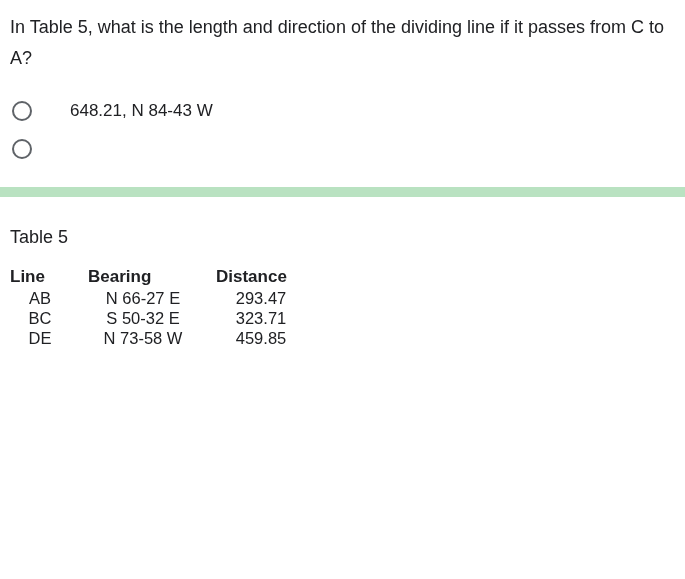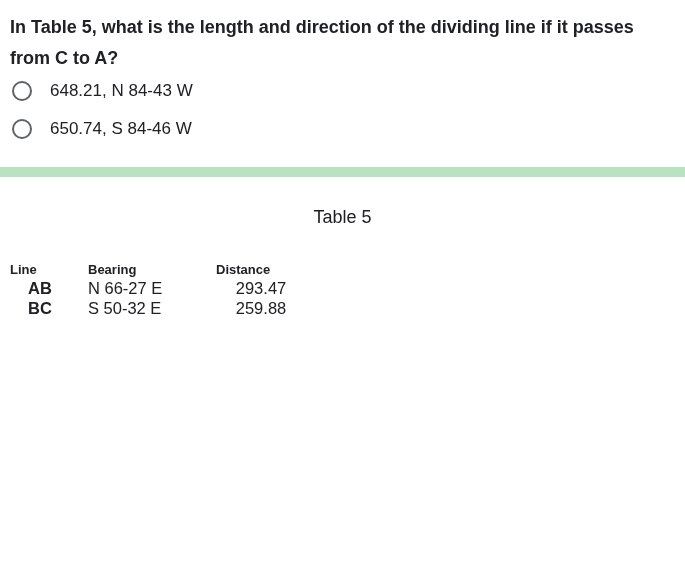--- a/index.html
+++ b/index.html
@@ -6,85 +6,83 @@
     margin: 0;
     padding: 12px 10px;
     font-family: Arial, Helvetica, sans-serif;
     font-size: 18px;
     color: #202124;
     background: #fff;
     width: 665px;
   }
   .question-text {
     line-height: 1.7;
-    margin-bottom: 8px;
-    font-weight: bold;
+    margin-bottom: 28px;
   }
   .options {
     margin-bottom: 28px;
   }
   .option {
     display: flex;
     align-items: center;
     margin: 0 0 18px 2px;
   }
   .radio {
     width: 20px;
     height: 20px;
     border: 2px solid #5f6368;
     border-radius: 50%;
     margin-right: 18px;
     flex-shrink: 0;
     box-sizing: border-box;
   }
   .option-label {
     font-size: 17px;
+    margin-left: 20px;
   }
   .divider {
     height: 10px;
     background: #b9e2c1;
     margin: 28px -10px 30px -10px;
   }
   .table-title {
     font-size: 18px;
-    margin-bottom: 34px;
-    text-align: center;
+    margin-bottom: 19px;
   }
   .data-table {
     border-collapse: collapse;
     font-family: "Arial Narrow", Arial, sans-serif;
   }
   .data-table th {
     font-weight: bold;
     text-align: left;
     padding: 0 18px 2px 0;
-    font-size: 13px;
+    font-size: 17px;
   }
   .data-table td {
     padding: 0 18px 1px 0;
     font-size: 16.5px;
     white-space: nowrap;
   }
-  .col-line { width: 60px; text-align: center; font-weight: bold; }
-  .col-bearing { width: 110px; }
+  .col-line { width: 60px; text-align: center; }
+  .col-bearing { width: 110px; text-align: center; }
   .col-distance { width: 90px; text-align: center; }
 </style>
 </head>
 <body>
 
 <div class="question-text">In Table 5, what is the length and direction of the dividing line if it passes from C to A?</div>
 
 <div class="options">
   <div class="option">
     <span class="radio"></span>
     <span class="option-label">648.21, N 84-43 W</span>
   </div>
   <div class="option">
     <span class="radio"></span>
-    <span class="option-label">650.74, S 84-46 W</span>
   </div>
 </div>
 
 <div class="divider"></div>
 
 <div class="table-title">Table 5</div>
 
 <table class="data-table">
   <thead>
     <tr>
@@ -95,16 +93,21 @@
   </thead>
   <tbody>
     <tr>
       <td class="col-line">AB</td>
       <td class="col-bearing">N 66-27 E</td>
       <td class="col-distance">293.47</td>
     </tr>
     <tr>
       <td class="col-line">BC</td>
       <td class="col-bearing">S 50-32 E</td>
-      <td class="col-distance">259.88</td>
+      <td class="col-distance">323.71</td>
+    </tr>
+    <tr>
+      <td class="col-line">DE</td>
+      <td class="col-bearing">N 73-58 W</td>
+      <td class="col-distance">459.85</td>
     </tr>
   </tbody>
 </table>
 
 </body></html>

